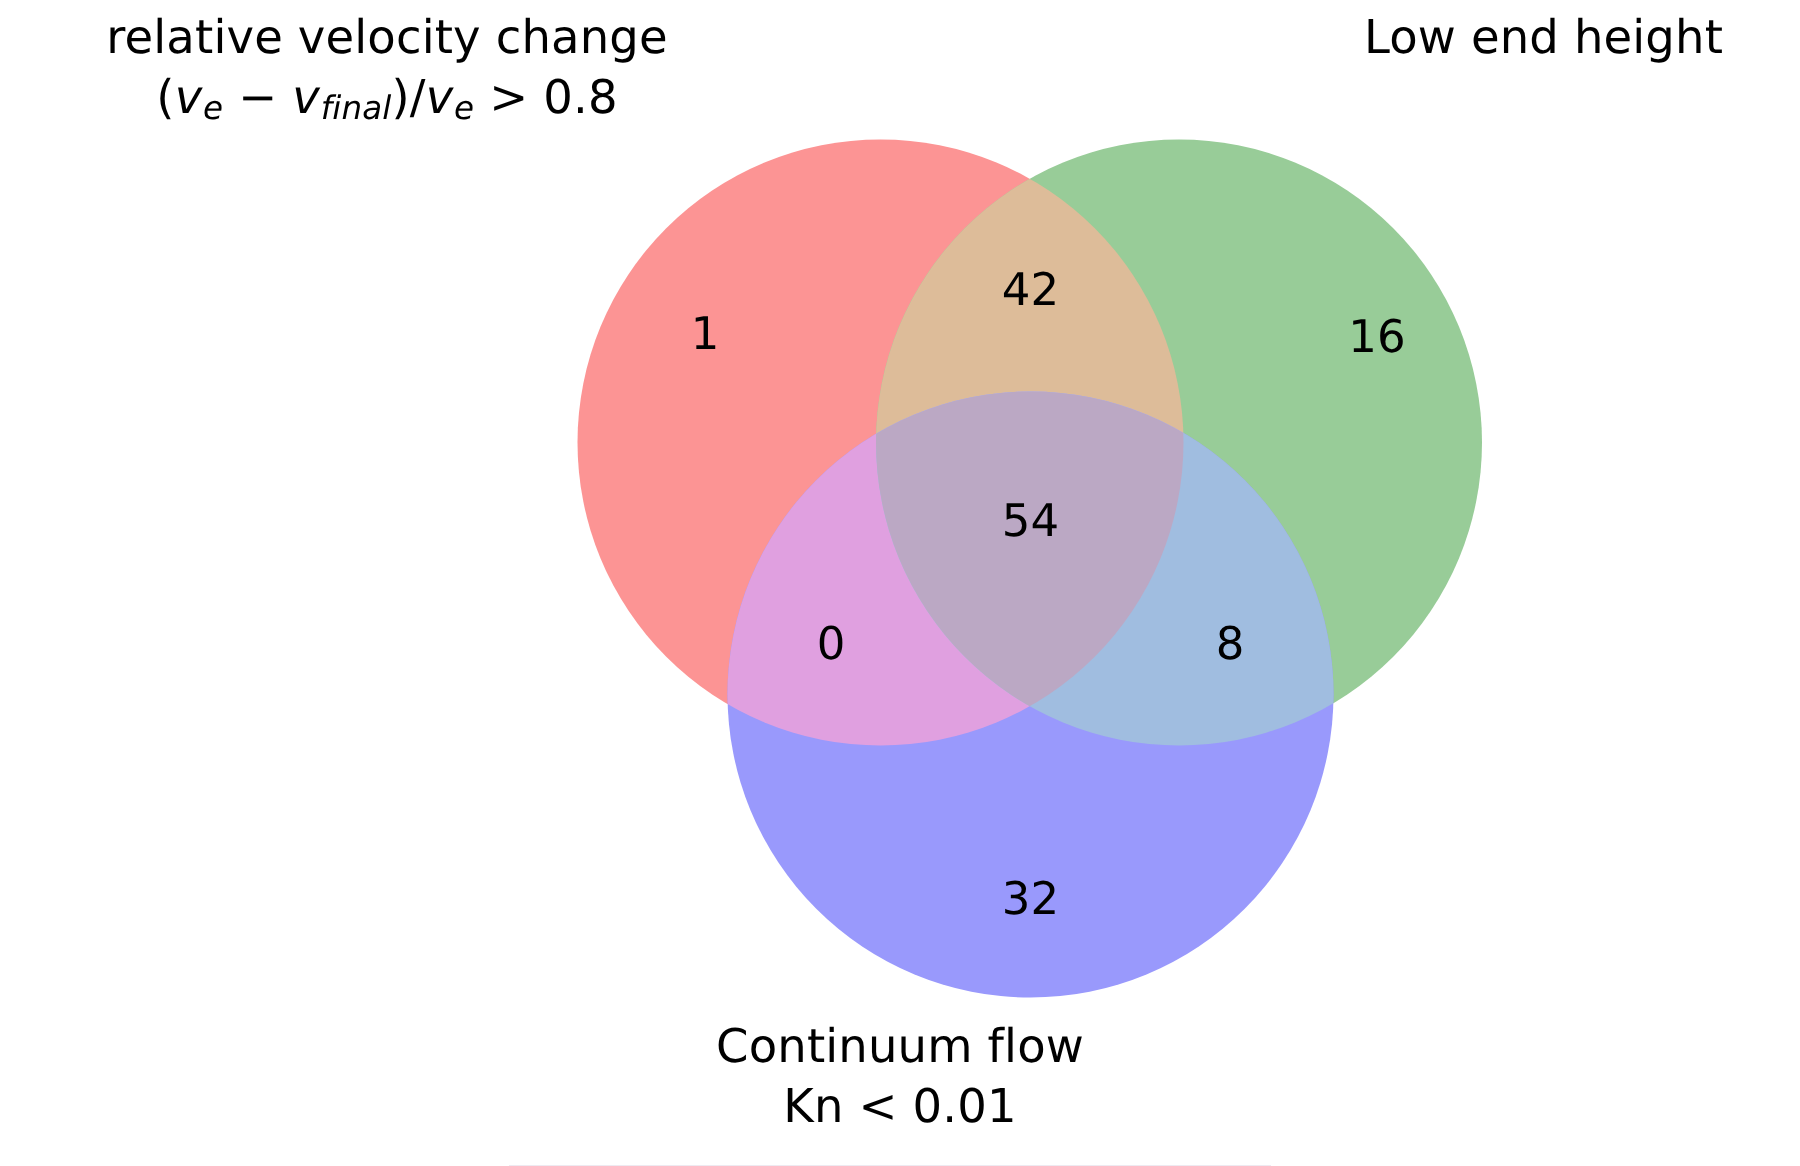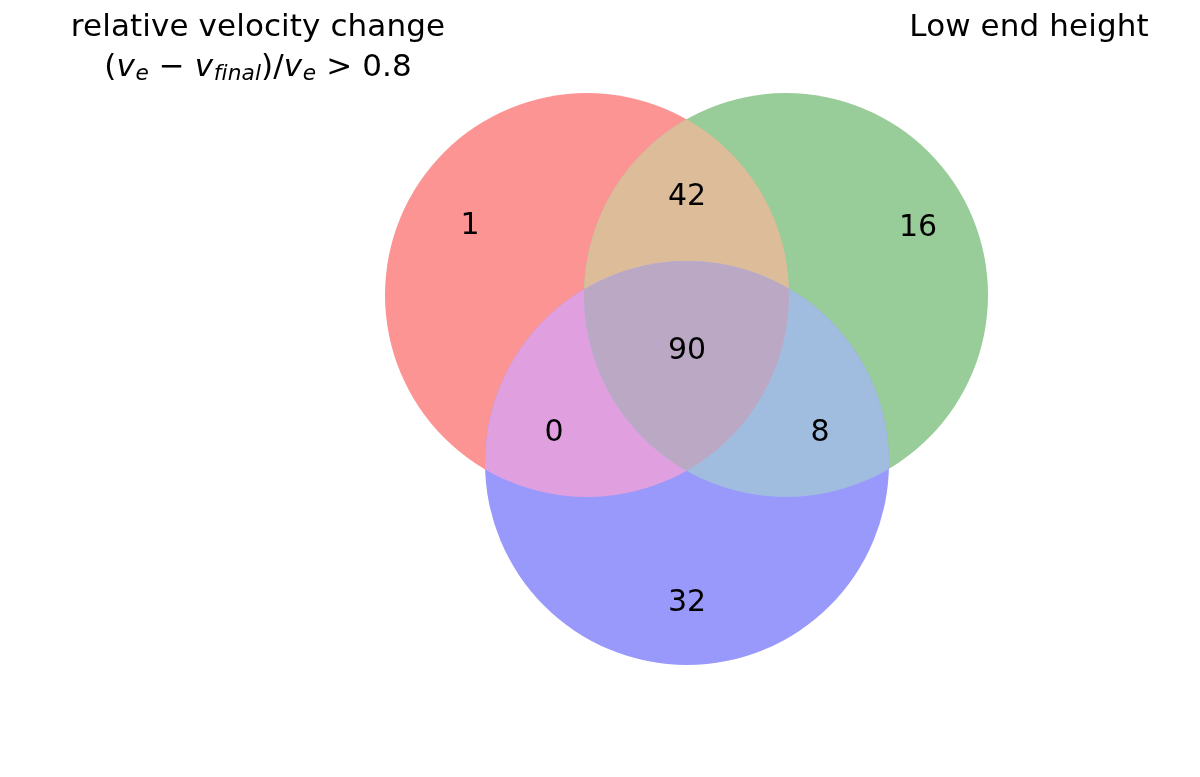--- a/index.html
+++ b/index.html
@@ -141,29 +141,33 @@
   </svg>
 
   <div class="region-count" style="left:470px; top:223px;">1</div>
 
   <div class="region-count" style="left:687px; top:194px;">42</div>
 
   <div class="region-count" style="left:901px; top:225px;margin-left:17px;">16</div>
 
   <div class="region-count" style="left:554px; top:430px;">0</div>
 
-  <div class="region-count" style="left:687px; top:348px;">90</div>
+  <div class="region-count" style="left:687px; top:348px;">54</div>
 
   <div class="region-count" style="left:820px; top:430px;">8</div>
 
   <div class="region-count" style="left:687px; top:600px;">32</div>
 
   <div class="set-label" id="label-set-a">
     <span class="line1">relative velocity change</span>
     <span class="line2"><span>(</span><span class="mvar">v</span><span class="msub">e</span><span class="mop"> − </span><span class="mvar">v</span><span class="msub">final</span><span>)/</span><span class="mvar">v</span><span class="msub">e</span><span> &gt; 0.8</span></span>
   </div>
 
   <div class="set-label" id="label-set-b">
     <span class="line1">Low end height</span>
   </div>
 
+  <div class="set-label" id="label-set-c">
+    <span class="line1">Continuum flow</span>
+    <span class="line2">Kn &lt; 0.01</span>
+  </div>
 
 </div>
 
 </body></html>

